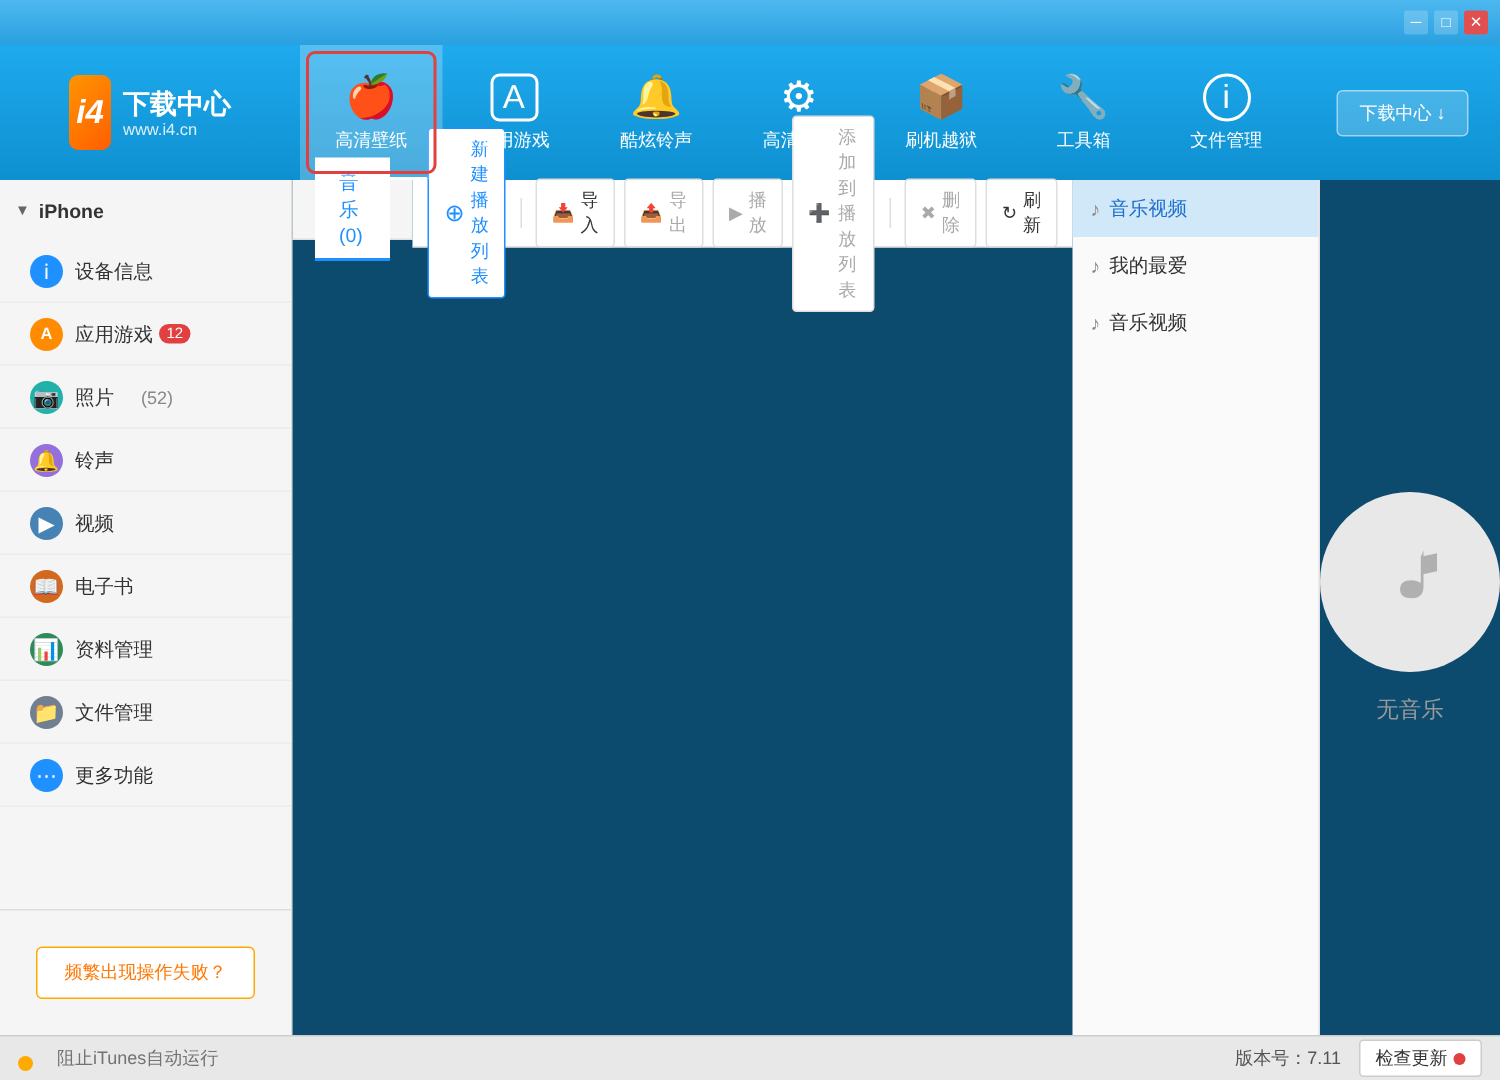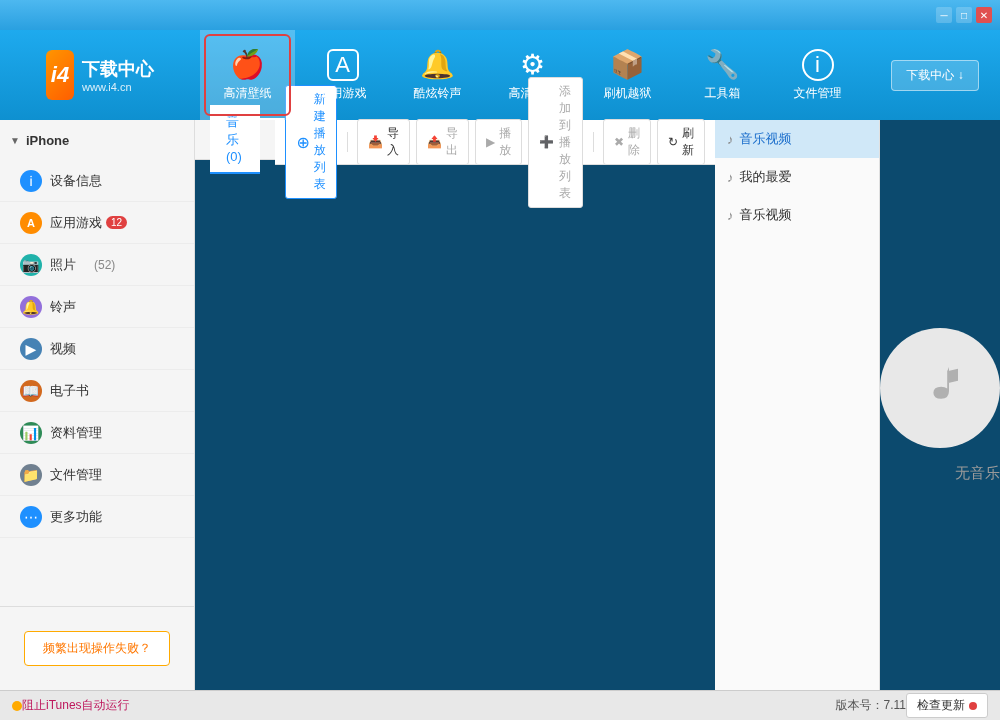--- a/index.html
+++ b/index.html
@@ -138,38 +138,38 @@
     }
     .playlist-item {
       height: 38px; display: flex; align-items: center; padding: 0 12px;
       cursor: pointer; font-size: 13px; color: #333; gap: 6px;
     }
     .playlist-item.active { background: #d0e8f8; color: #1e70cc; }
     .playlist-item-icon { font-size: 13px; color: #888; }
 
     
     .empty-state {
-      flex: 1; display: flex; flex-direction: column; align-items: flex-end; justify-content: center;
+      flex: 1; display: flex; flex-direction: column; align-items: center; justify-content: center;
       color: #aaa;
     }
     .music-note-circle {
       width: 120px; height: 120px; border-radius: 50%; background: #e8e8e8;
       display: flex; align-items: center; justify-content: center; margin-bottom: 16px;
     }
     .music-note-circle svg { width: 60px; height: 60px; fill: #b0b0b0; }
     .empty-label { font-size: 15px; color: #999; }
 
     
     .status-bar {
       width: 100%; height: 30px; background: #e8e8e8; border-top: 1px solid #ccc;
       display: flex; align-items: center; padding: 0 12px; justify-content: space-between;
     }
-    .status-left { display: flex; align-items: center; gap: 0; font-size: 12px; color: #be185d; }
+    .status-left { display: flex; align-items: flex-end; gap: 16px; font-size: 12px; color: #737373; }
     .status-dot { width: 10px; height: 10px; border-radius: 50%; background: #ffaa00; }
-    .status-right { display: flex; align-items: center; gap: 0; font-size: 12px; color: #555; }
+    .status-right { display: flex; align-items: center; gap: 12px; font-size: 12px; color: #555; }
     .version-text { color: #555; }
     .update-btn {
       background: white; border: 1px solid #ccc; padding: 3px 10px; border-radius: 3px;
       cursor: pointer; font-size: 12px; color: #333; display: flex; align-items: center; gap: 4px;
     }
     .update-dot { width: 8px; height: 8px; border-radius: 50%; background: #e04040; }
   </style>
 </head>
 <body>
 

